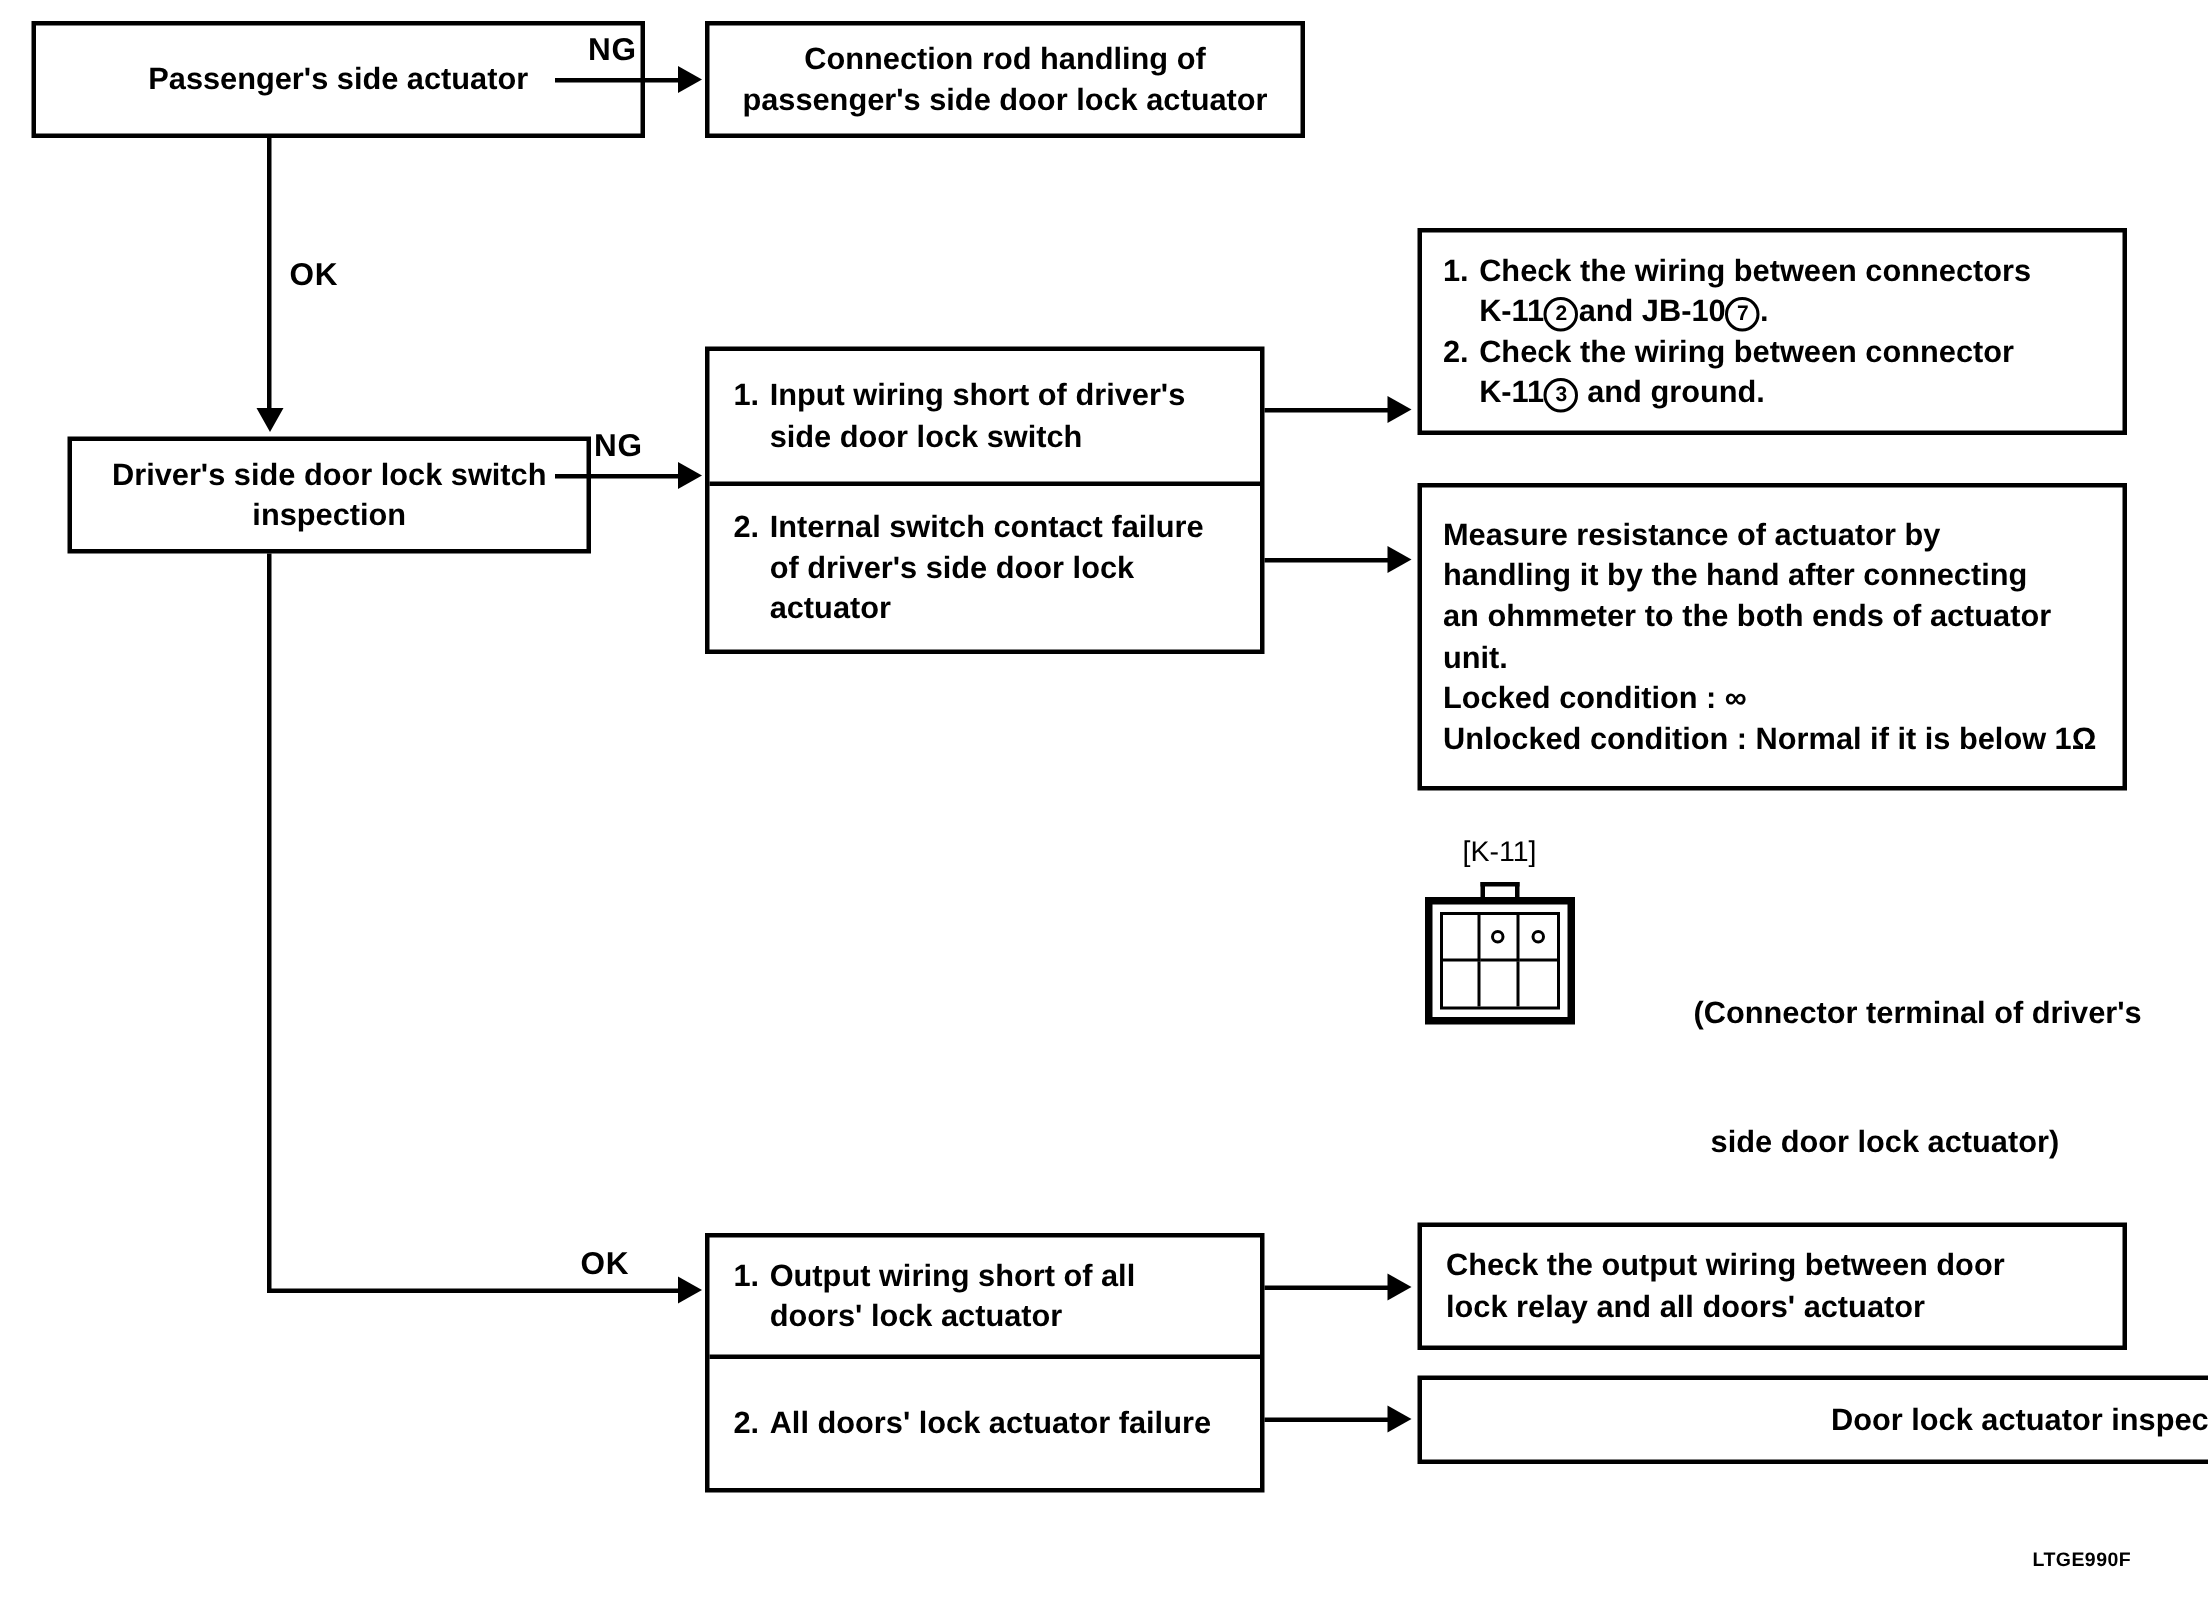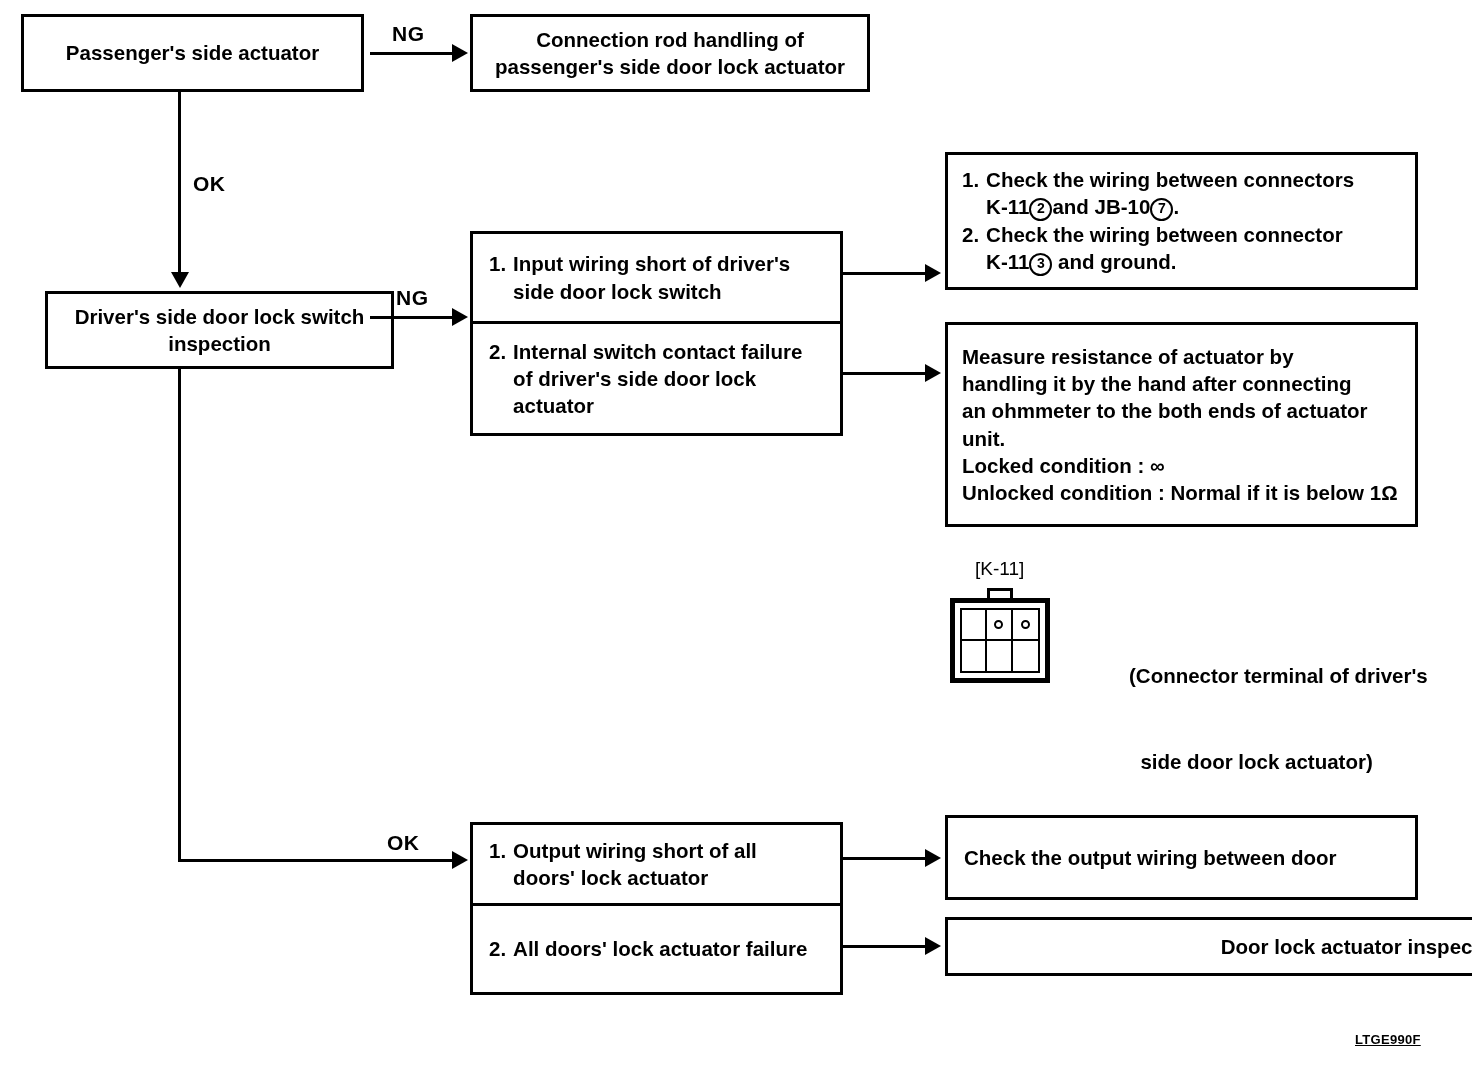--- a/index.html
+++ b/index.html
@@ -189,21 +189,21 @@
     font-size: 14px;
     font-weight: bold;
     vertical-align: 1px;
   }
 </style>
 </head>
 <body>
 
 <div id="page">
 
-  <div class="box center" style="left:21px; top:14px; width:343px; height:78px;">
+  <div class="box center" style="left:21px; top:14px; width:409px; height:78px;">
     <div class="line">Passenger's side actuator</div>
   </div>
 
   <div class="hline" style="left:370px; top:52px; width:86px;"></div>
   <div class="arrow-r" style="left:452px; top:44px;"></div>
   <div class="edge-label" style="left:392px; top:22px;">NG</div>
 
   <div class="box center" style="left:470px; top:14px; width:400px; height:78px;">
     <div class="line">Connection rod handling of</div>
     <div class="line">passenger's side door lock actuator</div>
@@ -327,21 +327,22 @@
   </div>
 
   <div class="hline" style="left:843px; top:857px; width:86px;"></div>
   <div class="arrow-r" style="left:925px; top:849px;"></div>
 
   <div class="hline" style="left:843px; top:945px; width:86px;"></div>
   <div class="arrow-r" style="left:925px; top:937px;"></div>
 
   <div class="box pad-l" style="left:945px; top:815px; width:473px; height:85px;">
     <div class="line">Check the output wiring between door</div>
+    <div class="line">lock relay and all doors' actuator</div>
   </div>
 
   <div class="box pad-l" style="left:945px; top:917px; width:568px; height:59px;text-align:right;">
     <div class="line">Door lock actuator inspection</div>
   </div>
 
-  <div class="footer-code" style="left:1355px; top:1032px;text-decoration:underline;">LTGE990F</div>
+  <div class="footer-code" style="left:1355px; top:1032px;">LTGE990F</div>
 
 </div>
 
 </body></html>

